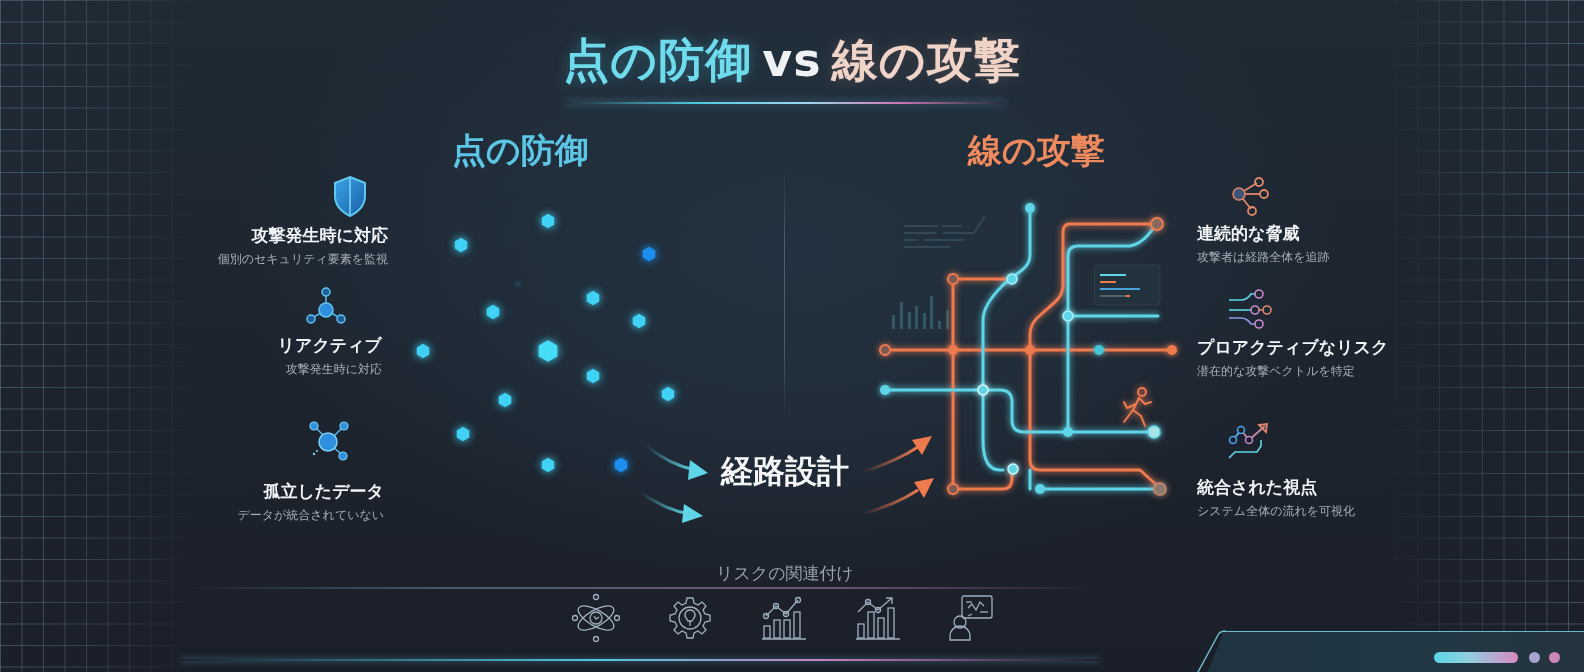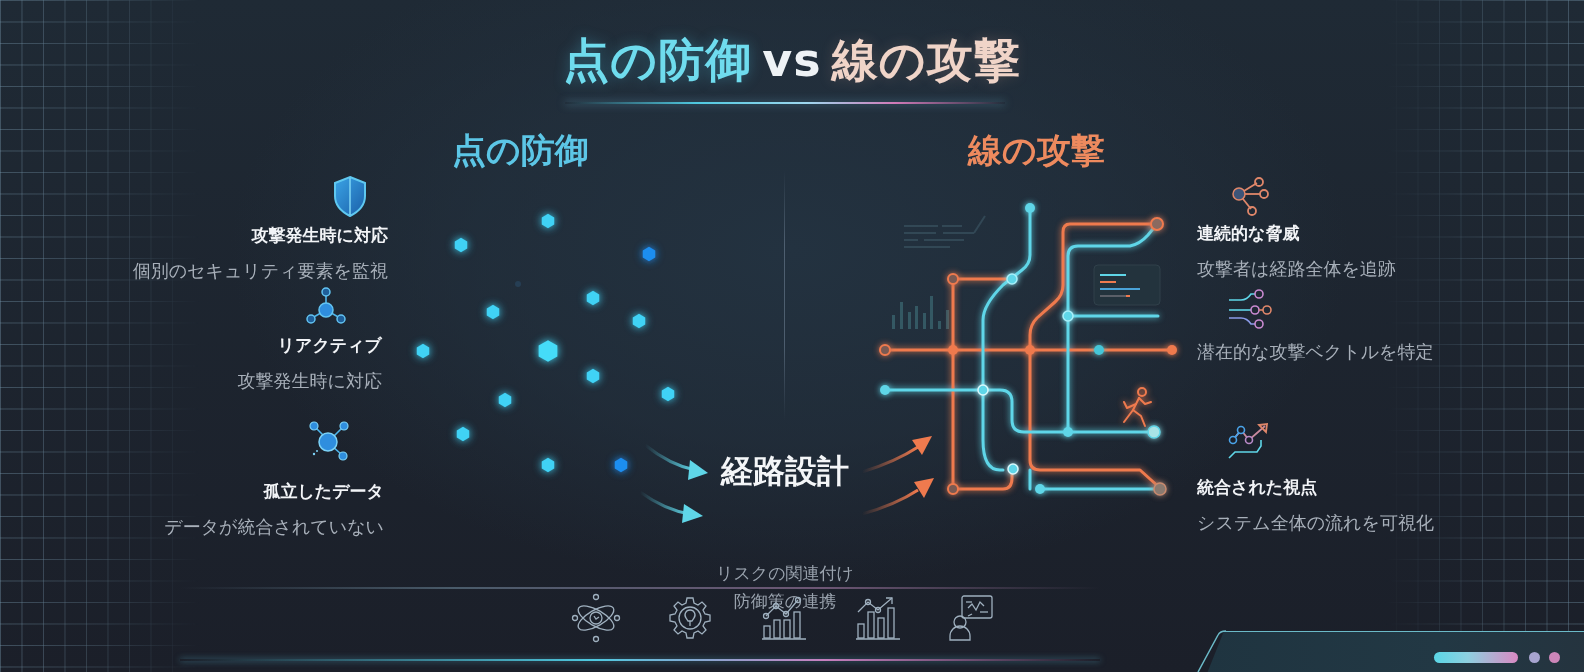--- a/index.html
+++ b/index.html
@@ -40,21 +40,21 @@
   .section-head.left { left: 452px; color: #5cc6e6; }
   .section-head.right { left: 968px; color: #ee8a5e; }
 
   .divider {
     position: absolute; left: 784px; top: 170px; width: 1px; height: 250px;
     background: linear-gradient(180deg, transparent, rgba(120,140,160,0.5) 30%, rgba(120,140,160,0.5) 70%, transparent);
   }
 
   .feature { position: absolute; }
   .feature .f-title { font-size: 17px; font-weight: bold; color: #f2f4f7; white-space: nowrap; }
-  .feature .f-sub { font-size: 18px; color: #a8b0ba; white-space: nowrap; margin-top: 12px; }
+  .feature .f-sub { font-size: 12px; color: #a8b0ba; white-space: nowrap; margin-top: 4px; }
   .feature.l { text-align: right; }
   .feature.r { text-align: left; }
   .feature .f-icon { display: block; }
   .feature.l .f-icon { margin-left: auto; }
 
   .center-label { position: absolute; text-align: center; }
   .center-label .c-title { font-size: 32px; font-weight: bold; color: #f4f6f8; }
   .center-label .c-sub { font-size: 17px; color: #9aa3ae; line-height: 28px; }
 
   .bottom-bar-line {
@@ -288,21 +288,20 @@
       <path d="M1133 410 L1141 416 L1145 426"></path>
     </g>
   </g>
 </svg>
 
 <div class="center-label" style="left:700px; top:450px; width:170px;">
   <div class="c-title">経路設計</div>
 </div>
 <div class="center-label" style="left:690px; top:524px; width:190px;margin-top:35px;">
   <div class="c-sub">リスクの関連付け</div>
-  <div class="c-sub">防御策の連携</div>
 </div>
 
 <div class="feature r" style="left:1197px; top:174px;">
   <span class="f-icon" style="width:48px;height:44px;margin-left:32px;">
     <svg width="48" height="44" viewBox="0 0 48 44">
       <g stroke="#e0876a" stroke-width="1.8" fill="none">
         <line x1="10" y1="20" x2="28" y2="9"></line>
           <line x1="10" y1="20" x2="32" y2="20"></line>
           <line x1="10" y1="20" x2="22" y2="35"></line>
         <circle cx="30" cy="8" r="4"></circle>
@@ -322,20 +321,21 @@
       <path d="M2 12 L14 12 Q20 12 24 6 L28 6" stroke="#5fd6e8" stroke-width="1.6" fill="none"></path>
       <path d="M2 22 L24 22" stroke="#5fd6e8" stroke-width="1.6" fill="none"></path>
       <path d="M2 30 L14 30 Q20 30 24 36 L28 36" stroke="#8a9be8" stroke-width="1.6" fill="none"></path>
       <circle cx="32" cy="6" r="4" stroke="#c98ad0" stroke-width="1.6" fill="none"></circle>
       <circle cx="28" cy="22" r="4" stroke="#c98ad0" stroke-width="1.6" fill="none"></circle>
       <line x1="32" y1="22" x2="36" y2="22" stroke="#e0876a" stroke-width="1.6"></line>
       <circle cx="40" cy="22" r="4" stroke="#e0876a" stroke-width="1.6" fill="none"></circle>
       <circle cx="32" cy="36" r="4" stroke="#c98ad0" stroke-width="1.6" fill="none"></circle>
     </svg>
   </span>
+  <div class="f-title" style="margin-top:8px;">プロアクティブなリスク</div>
   <div class="f-sub">潜在的な攻撃ベクトルを特定</div>
 </div>
 
 <div class="feature r" style="left:1197px; top:422px;">
   <span class="f-icon" style="width:50px;height:42px;margin-left:30px;">
     <svg width="50" height="42" viewBox="0 0 50 42">
       <polyline points="6,18 14,8 22,18 38,4" stroke="#c98a9e" stroke-width="1.8" fill="none"></polyline>
       <polyline points="6,18 14,8" stroke="#4aa3e8" stroke-width="1.8" fill="none"></polyline>
       <polygon points="32,3 40,2 39,10" fill="none" stroke="#e0876a" stroke-width="1.8"></polygon>
       <circle cx="6" cy="18" r="3.5" fill="#1b1f29" stroke="#4aa3e8" stroke-width="1.6"></circle>

